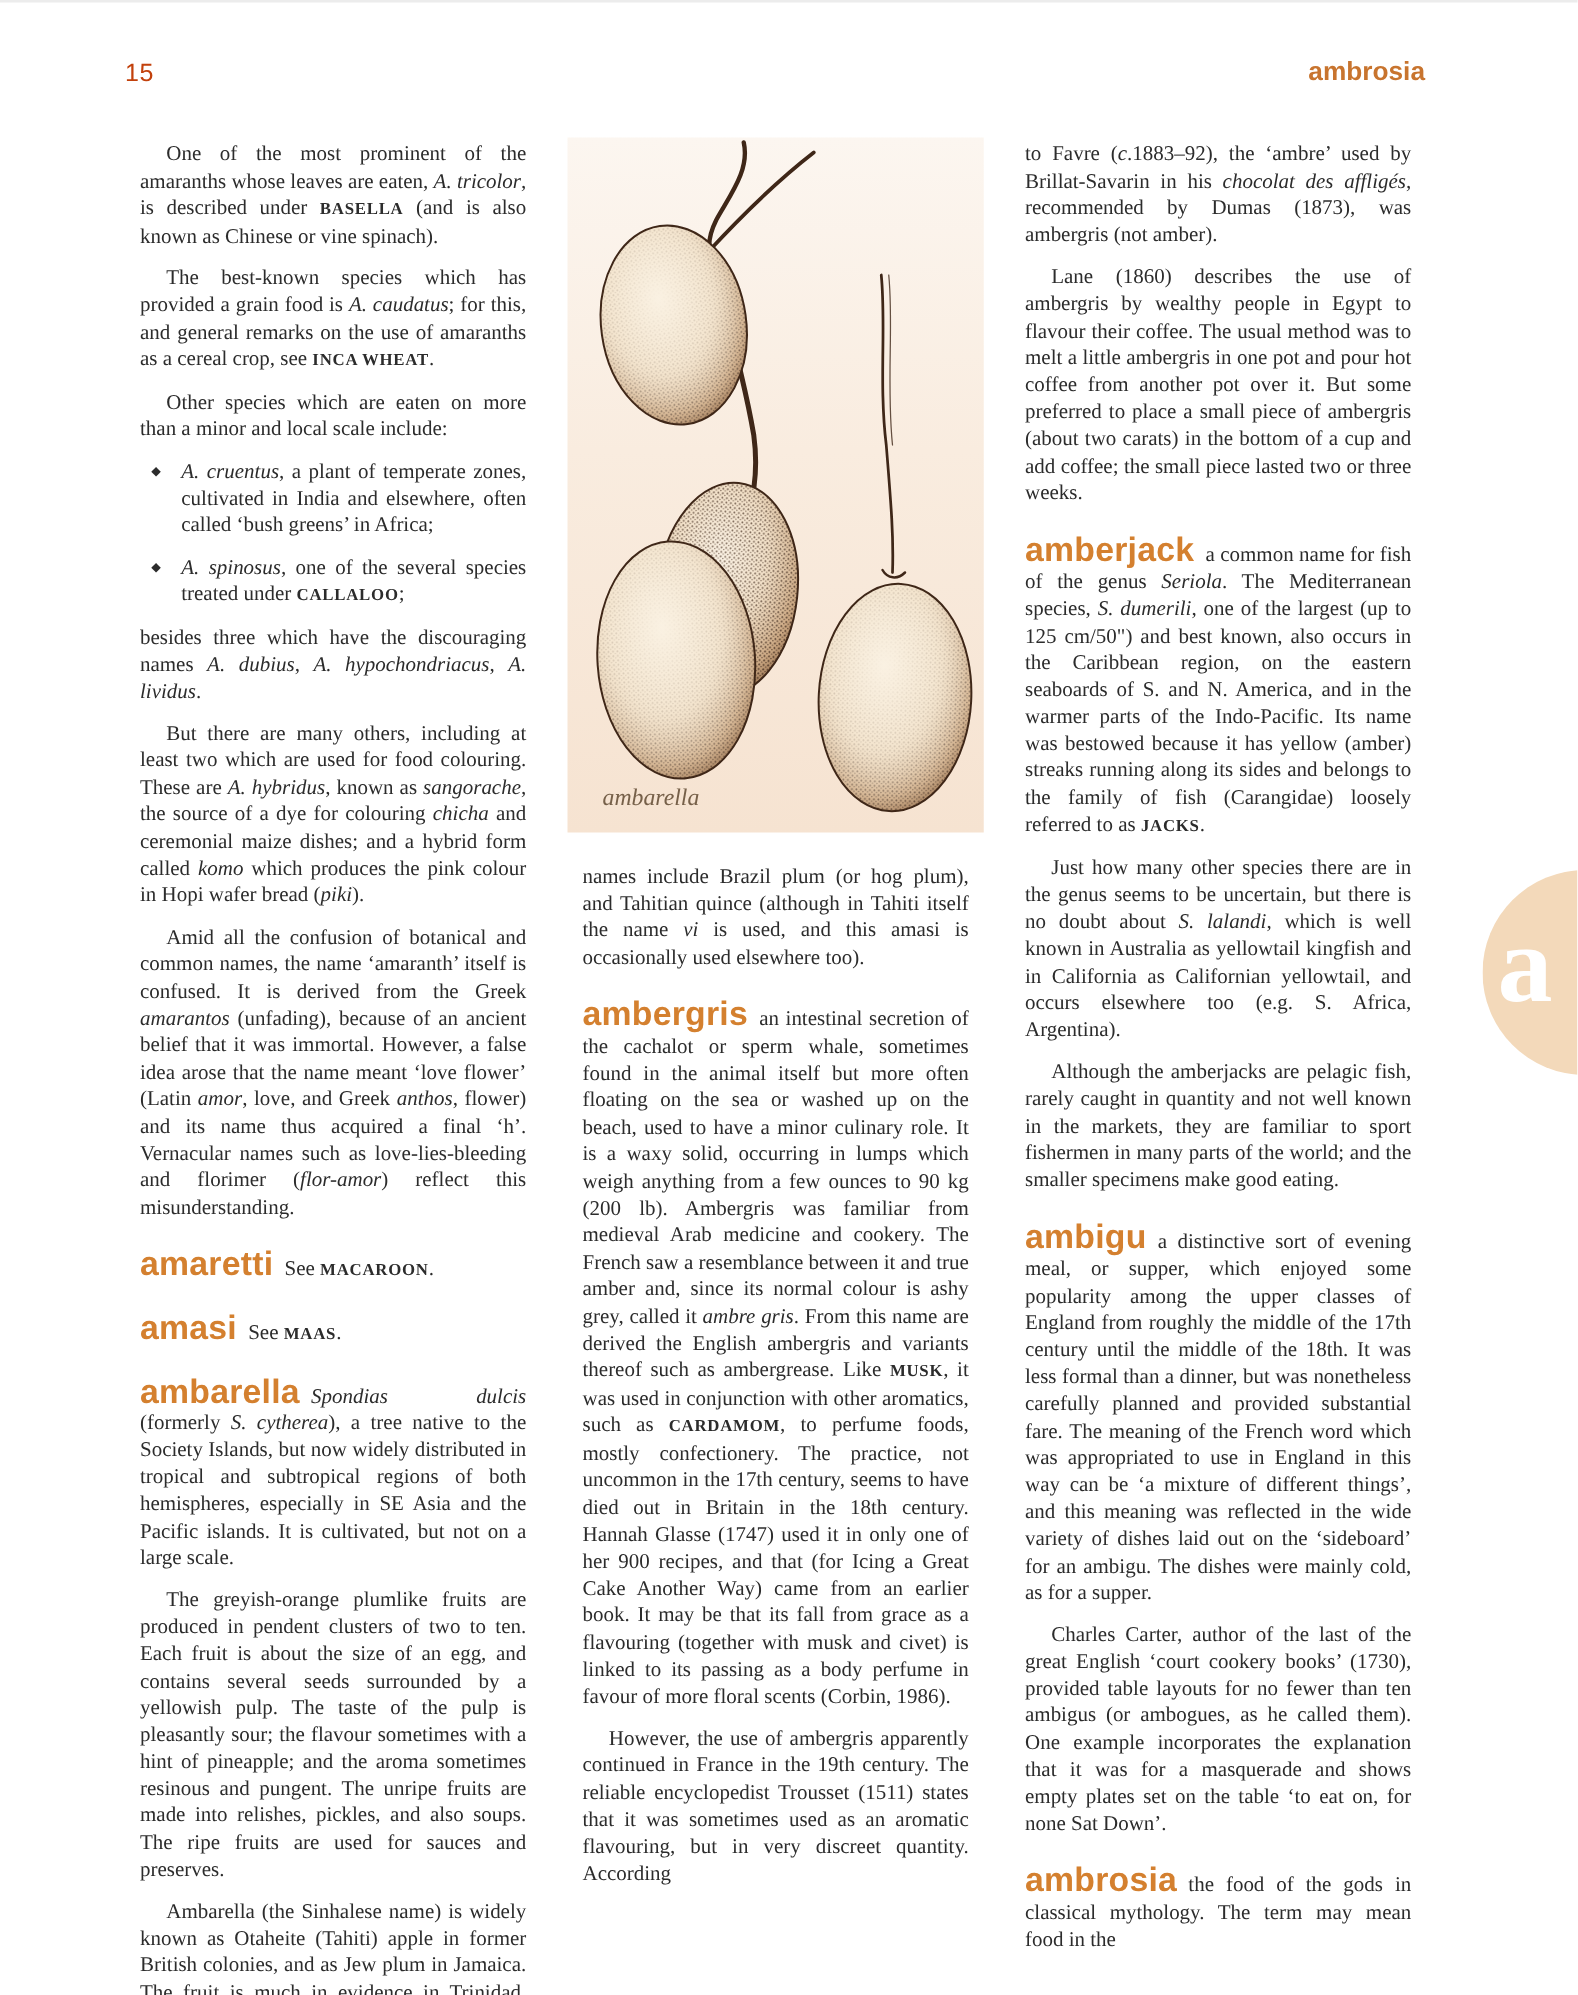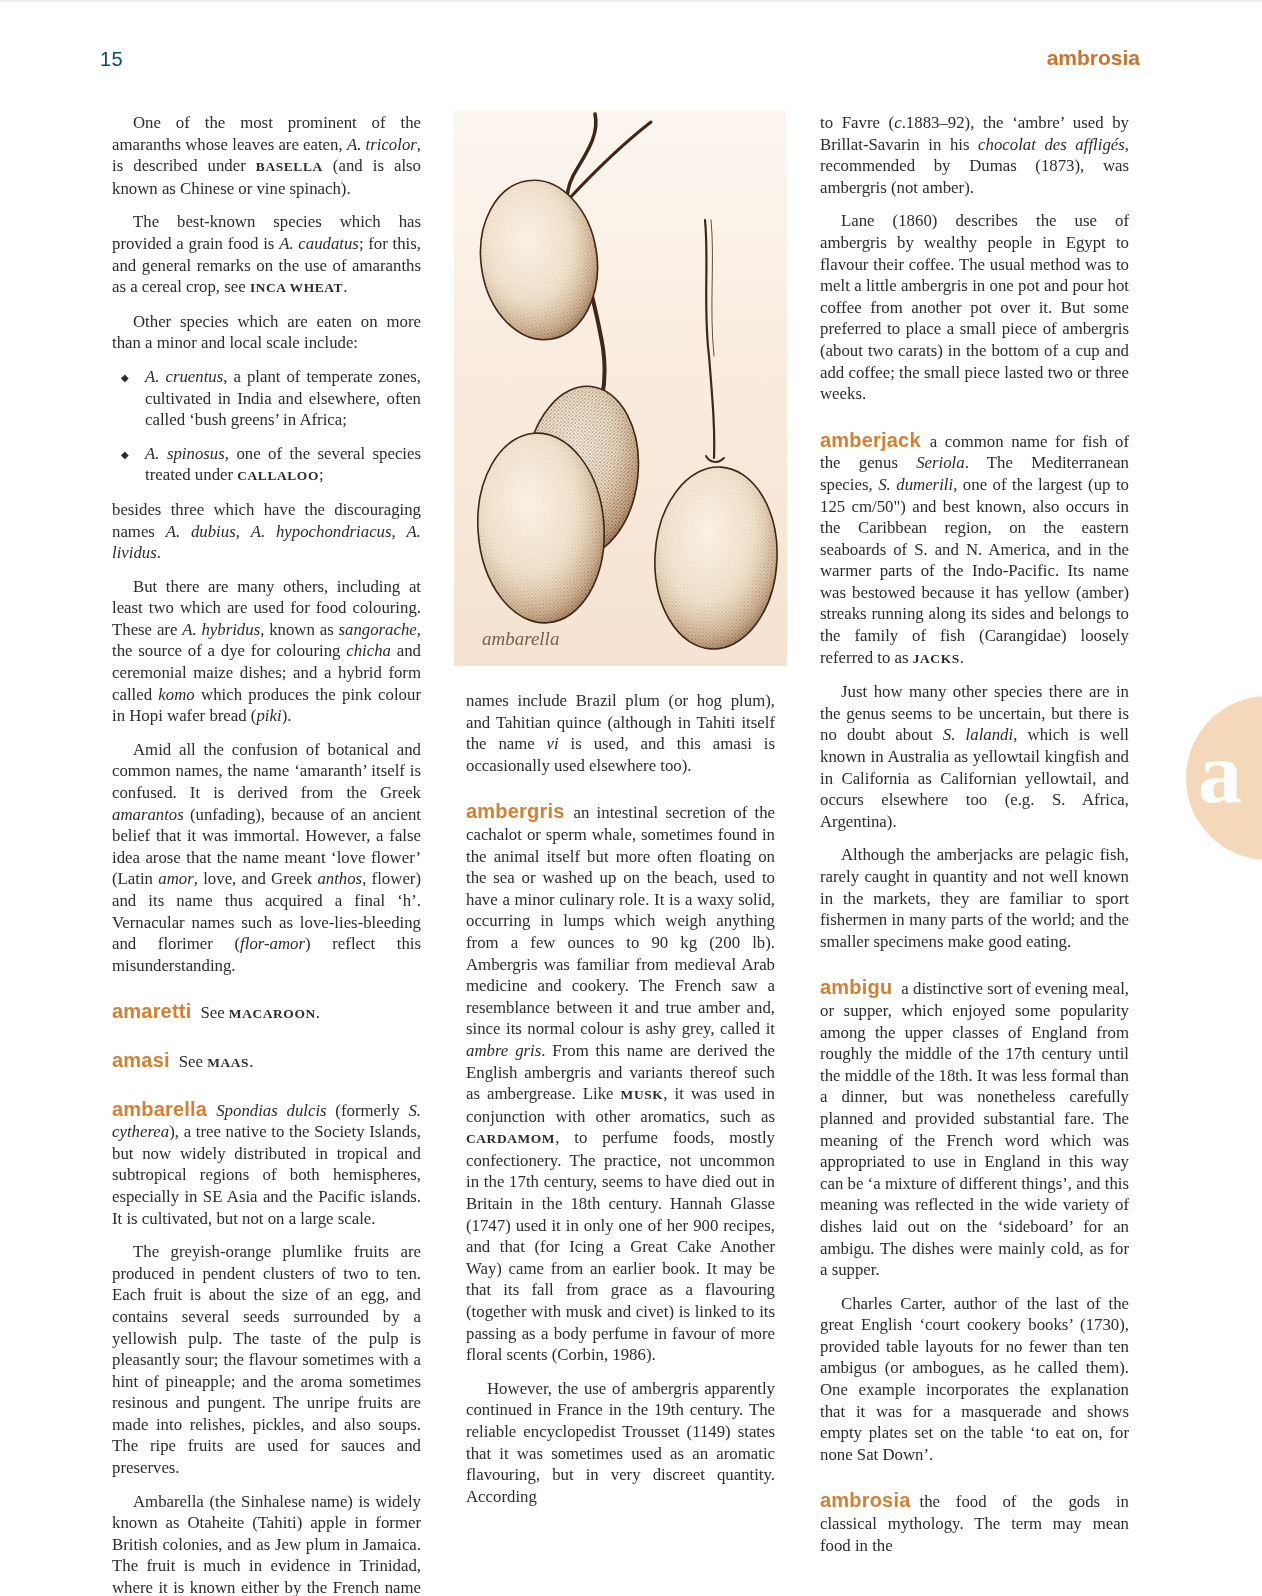--- a/index.html
+++ b/index.html
@@ -9,21 +9,21 @@
     font-family:"Liberation Serif",serif;
     color:#2c2c2c;
     position:relative;
     border-top:2px solid #ececec;
     box-sizing:border-box;
     overflow:hidden;
   }
   .page-number{
     position:absolute;left:100px;top:46px;
     font-family:"Liberation Sans",sans-serif;
-    font-size:20px;color:#0c4a6e;letter-spacing:0.5px;
+    font-size:20px;color:#c2410c;letter-spacing:0.5px;
   }
   .running-head{
     position:absolute;right:122px;top:44px;
     font-family:"Liberation Sans",sans-serif;
     font-weight:700;font-size:21px;color:#c8742e;
   }
   .columns{
     position:absolute;left:100px;top:98px;width:1041px;
     display:flex;gap:21px;
   }
@@ -31,21 +31,21 @@
     font-size:16.8px;line-height:21.6px;text-align:justify;}
   .block{margin:12px;}
   .block-para.indent{text-indent:21px;}
   .block-entry{margin-top:25px;}
   .block-para + .block-bullet{margin-top:11px;}
   .block-bullet + .block-para{margin-top:12px;}
   .block-bullet{position:relative;padding-left:33px;margin-top:2px;}
   .bullet-glyph{position:absolute;left:9px;top:1px;font-size:10px;color:#2c2c2c;}
   .headword{
     font-family:"Liberation Sans",sans-serif;font-weight:700;
-    font-size:20px;color:#d4802f;letter-spacing:0.2px;
+    font-size:27px;color:#d4802f;letter-spacing:0.2px;
     padding-right:9px;
   }
   .r-i{font-style:italic;}
   .r-sc{font-size:0.8em;font-weight:600;letter-spacing:0.6px;}
   .figure{
     position:relative;width:333px;height:556px;
     margin:10px 0 24px 0;
     background:linear-gradient(180deg,#fcf6f0 0%,#f9ecdf 45%,#f6e3d1 100%);
   }
   .figure svg{position:absolute;left:0;top:0;}
@@ -147,21 +147,21 @@
             <ellipse cx="262" cy="448" rx="61" ry="91" fill="url(#dots)" opacity="0.8"></ellipse>
             <ellipse cx="262" cy="448" rx="61" ry="91" fill="url(#hiGrad)"></ellipse>
             <ellipse cx="262" cy="448" rx="61" ry="91" stroke="#3f2718" stroke-width="1.6" fill="none"></ellipse>
           </g>
         </svg>
         <div class="figure-caption">ambarella</div>
       </div>
       <div>
           <p class="block block-para"><span>names include Brazil plum (or hog plum), and Tahitian quince (although in Tahiti itself the name </span><span class="r-i">vi</span><span> is used, and this amasi is occasionally used elsewhere too).</span></p>
           <p class="block block-entry"><span class="headword">ambergris</span><span>an intestinal secretion of the cachalot or sperm whale, sometimes found in the animal itself but more often floating on the sea or washed up on the beach, used to have a minor culinary role. It is a waxy solid, occurring in lumps which weigh anything from a few ounces to 90 kg (200 lb). Ambergris was familiar from medieval Arab medicine and cookery. The French saw a resemblance between it and true amber and, since its normal colour is ashy grey, called it </span><span class="r-i">ambre gris</span><span>. From this name are derived the English ambergris and variants thereof such as ambergrease. Like </span><span class="r-sc">MUSK</span><span>, it was used in conjunction with other aromatics, such as </span><span class="r-sc">CARDAMOM</span><span>, to perfume foods, mostly confectionery. The practice, not uncommon in the 17th century, seems to have died out in Britain in the 18th century. Hannah Glasse (1747) used it in only one of her 900 recipes, and that (for Icing a Great Cake Another Way) came from an earlier book. It may be that its fall from grace as a flavouring (together with musk and civet) is linked to its passing as a body perfume in favour of more floral scents (Corbin, 1986).</span></p>
-          <p class="block block-para indent"><span>However, the use of ambergris apparently continued in France in the 19th century. The reliable encyclopedist Trousset (1149) states that it was sometimes used as an aromatic flavouring, but in very discreet quantity. According</span></p>
+          <p class="block block-para indent"><span>However, the use of ambergris apparently continued in France in the 19th century. The reliable encyclopedist Trousset (1511) states that it was sometimes used as an aromatic flavouring, but in very discreet quantity. According</span></p>
         </div>
     </div>
 
     <div class="col">
         <p class="block block-para"><span>to Favre (</span><span class="r-i">c</span><span>.1883–92), the ‘ambre’ used by Brillat-Savarin in his </span><span class="r-i">chocolat des affligés</span><span>, recommended by Dumas (1873), was ambergris (not amber).</span></p>
         <p class="block block-para indent"><span>Lane (1860) describes the use of ambergris by wealthy people in Egypt to flavour their coffee. The usual method was to melt a little ambergris in one pot and pour hot coffee from another pot over it. But some preferred to place a small piece of ambergris (about two carats) in the bottom of a cup and add coffee; the small piece lasted two or three weeks.</span></p>
         <p class="block block-entry"><span class="headword">amberjack</span><span>a common name for fish of the genus </span><span class="r-i">Seriola</span><span>. The Mediterranean species, </span><span class="r-i">S. dumerili</span><span>, one of the largest (up to 125 cm/50") and best known, also occurs in the Caribbean region, on the eastern seaboards of S. and N. America, and in the warmer parts of the Indo-Pacific. Its name was bestowed because it has yellow (amber) streaks running along its sides and belongs to the family of fish (Carangidae) loosely referred to as </span><span class="r-sc">JACKS</span><span>.</span></p>
         <p class="block block-para indent"><span>Just how many other species there are in the genus seems to be uncertain, but there is no doubt about </span><span class="r-i">S. lalandi</span><span>, which is well known in Australia as yellowtail kingfish and in California as Californian yellowtail, and occurs elsewhere too (e.g. S. Africa, Argentina).</span></p>
         <p class="block block-para indent"><span>Although the amberjacks are pelagic fish, rarely caught in quantity and not well known in the markets, they are familiar to sport fishermen in many parts of the world; and the smaller specimens make good eating.</span></p>
         <p class="block block-entry"><span class="headword">ambigu</span><span>a distinctive sort of evening meal, or supper, which enjoyed some popularity among the upper classes of England from roughly the middle of the 17th century until the middle of the 18th. It was less formal than a dinner, but was nonetheless carefully planned and provided substantial fare. The meaning of the French word which was appropriated to use in England in this way can be ‘a mixture of different things’, and this meaning was reflected in the wide variety of dishes laid out on the ‘sideboard’ for an ambigu. The dishes were mainly cold, as for a supper.</span></p>

